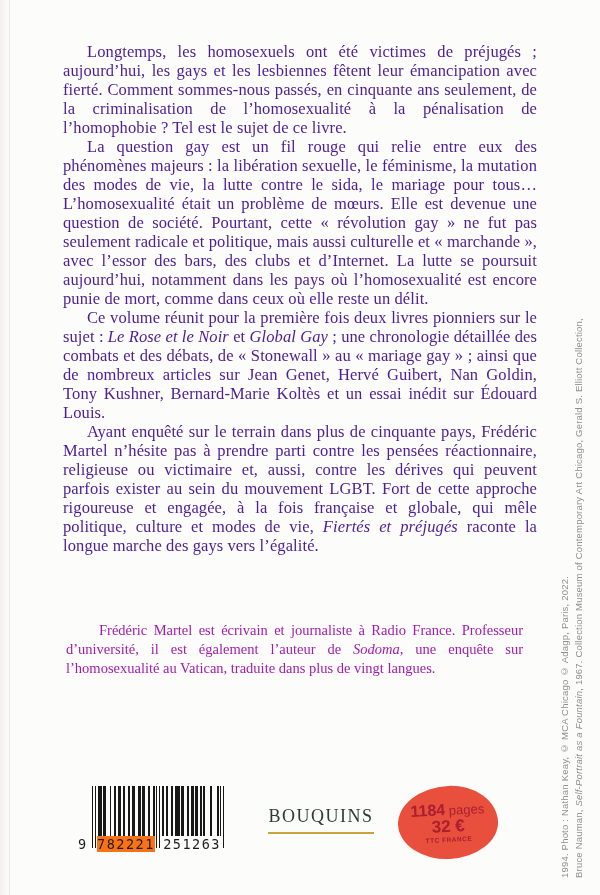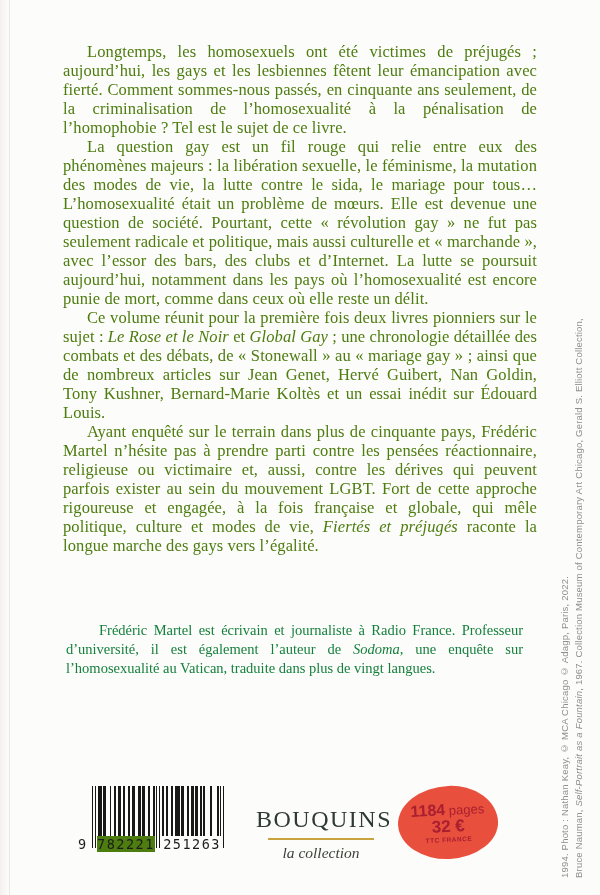--- a/index.html
+++ b/index.html
@@ -9,45 +9,45 @@
     font-family:"Liberation Serif", serif;
   }
   .book-edge {
     position:absolute; left:0; top:0; width:9px; height:100%;
     background:linear-gradient(90deg,#f3f1ee 0%,#faf9f7 70%,#fcfcfa 100%);
     border-right:1px solid #eae8e4;
   }
   
   .body-text {
     position:absolute; left:63px; top:42px; width:474px;
-    font-size:16.5px; line-height:19px; color:#4d7c0f;
+    font-size:16.5px; line-height:19px; color:#4c1d95;
     text-align:justify; letter-spacing:0.1px;
   }
   .body-text p { margin:0; text-indent:24px; }
   
   .author-note {
     position:absolute; left:66px; top:621px; width:457px;
-    font-size:14.5px; line-height:19px; color:#15803d;
+    font-size:14.5px; line-height:19px; color:#a21caf;
     text-align:justify; text-indent:33px;
   }
   
   .barcode { position:absolute; left:92px; top:786px; width:134px; height:78px; }
   .bars { display:flex; height:64px; align-items:flex-start; }
   .m { width:1.4px; height:50px; flex:0 0 auto; }
   .m.b { background:#181818; }
   .m.guard { height:62px; }
   .bc-digits { position:absolute; top:48px; left:0; width:134px; height:18px;
     font-family:"DejaVu Sans Mono", monospace; font-size:13.5px; color:#1d1d1d; }
   .bc-digits span { position:absolute; top:2px; line-height:16px; }
   .bc-d1 { left:-14px; }
-  .bc-d2 { left:5px; width:58px; background:#4d7c0f; text-align:center; letter-spacing:1.5px; }
+  .bc-d2 { left:5px; width:58px; background:#f97316; text-align:center; letter-spacing:1.5px; }
   .bc-d3 { left:71px; width:58px; background:#fcfcfa; text-align:right; letter-spacing:1.5px; }
   
   .publisher { position:absolute; left:256px; top:806px; width:130px; text-align:center; }
-  .publisher-name { font-size:24px; letter-spacing:1.5px; color:#2f3a33; }
+  .publisher-name { font-size:18px; letter-spacing:1.5px; color:#2f3a33; }
   .publisher-rule { height:2px; width:106px; margin:5px auto 4px auto; background:#c9a43c; }
   .publisher-sub { font-style:italic; font-size:15.5px; color:#3d4239; }
   
   .sticker {
     position:absolute; left:398px; top:786px; width:100px; height:73px;
     background:#e94f3d; border-radius:52% 48% 50% 50% / 50% 52% 48% 50%;
     transform:rotate(-3deg);
     display:flex; flex-direction:column; align-items:center; justify-content:center;
     font-family:"Liberation Sans", sans-serif; color:#a81f30; text-align:center;
   }
@@ -182,21 +182,20 @@
     <div class="bc-digits">
       <span class="bc-d1">9</span>
       <span class="bc-d2">782221</span>
       <span class="bc-d3">251263</span>
     </div>
   </div>
 
   <div class="publisher">
     <div class="publisher-name">BOUQUINS</div>
     <div class="publisher-rule"></div>
-    <div class="publisher-sub">la collection</div>
   </div>
 
   <div class="sticker">
     <div class="sticker-pages">
       <span class="num">1184</span>
       <span> </span>
       <span>pages</span>
     </div>
     <div class="sticker-price">32 €</div>
     <div class="sticker-note">TTC FRANCE</div>

